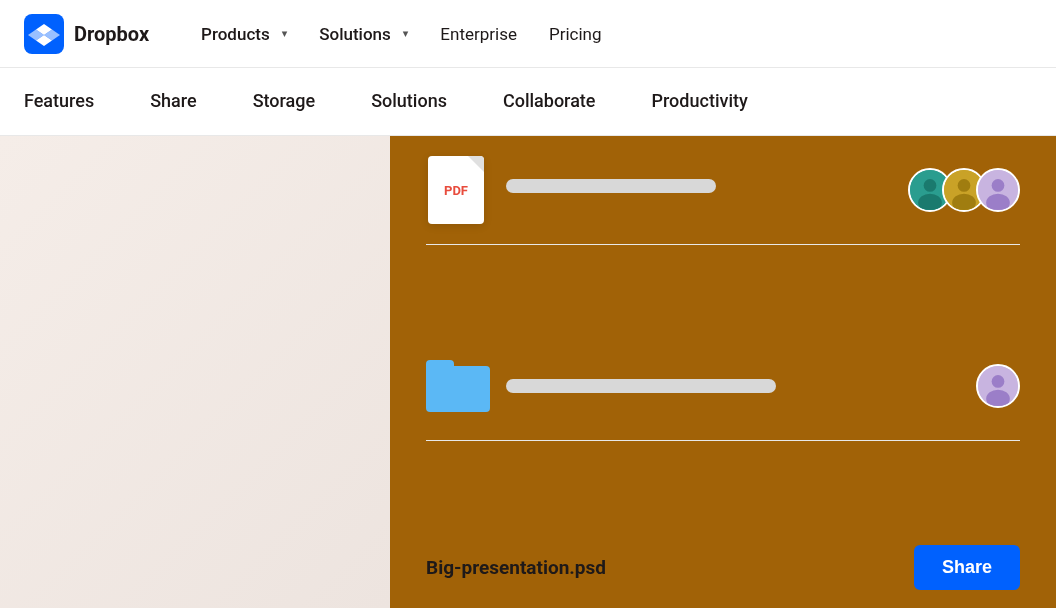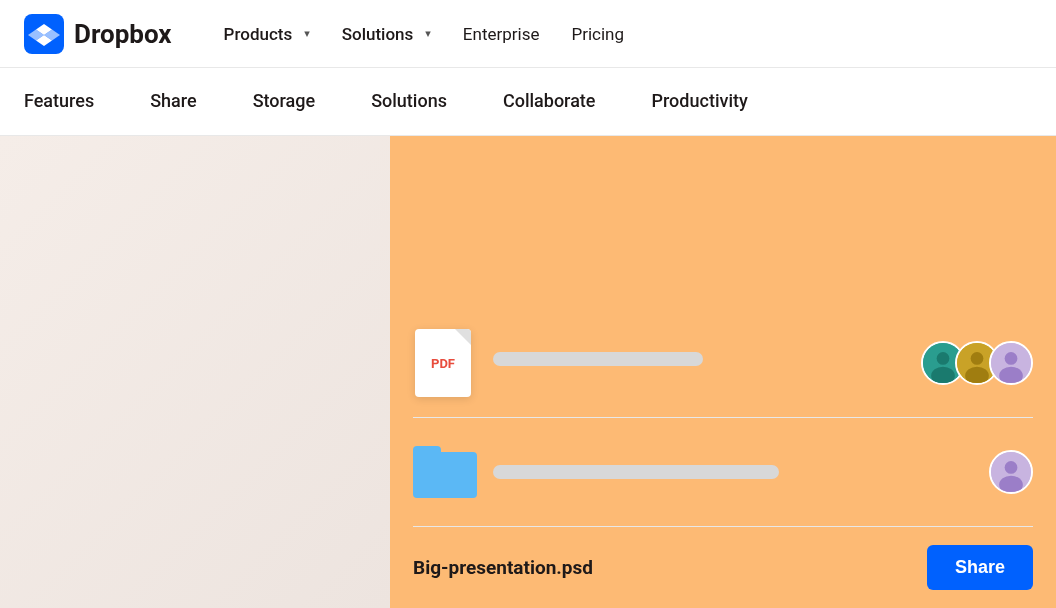--- a/index.html
+++ b/index.html
@@ -18,21 +18,21 @@
       display: flex;
       align-items: center;
       gap: 10px;
       margin-right: 40px;
     }
     .logo-icon {
       width: 40px;
       height: 40px;
     }
     .logo-text {
-      font-size: 26px;
+      font-size: 20px;
       font-weight: 700;
       color: #1e1919;
     }
     .top-nav-links {
       display: flex;
       align-items: center;
       gap: 8px;
       flex: 1;
     }
     .nav-link {
@@ -85,25 +85,25 @@
     
     .left-panel {
       width: 390px;
       background: linear-gradient(135deg, #f5ede8 0%, #ede4df 100%);
       flex-shrink: 0;
     }
 
     
     .right-panel {
       flex: 1;
-      background: #fdba74;
-      padding: 0 23px;
+      background: #a16207;
+      padding: 0 36px;
       display: flex;
       flex-direction: column;
-      justify-content: flex-end;
+      justify-content: space-between;
     }
 
     .file-row {
       display: flex;
       align-items: center;
       padding: 18px 0;
       border-bottom: 1px solid #e8e8e8;
       gap: 20px;
     }
     .file-row:last-child { border-bottom: none; }

